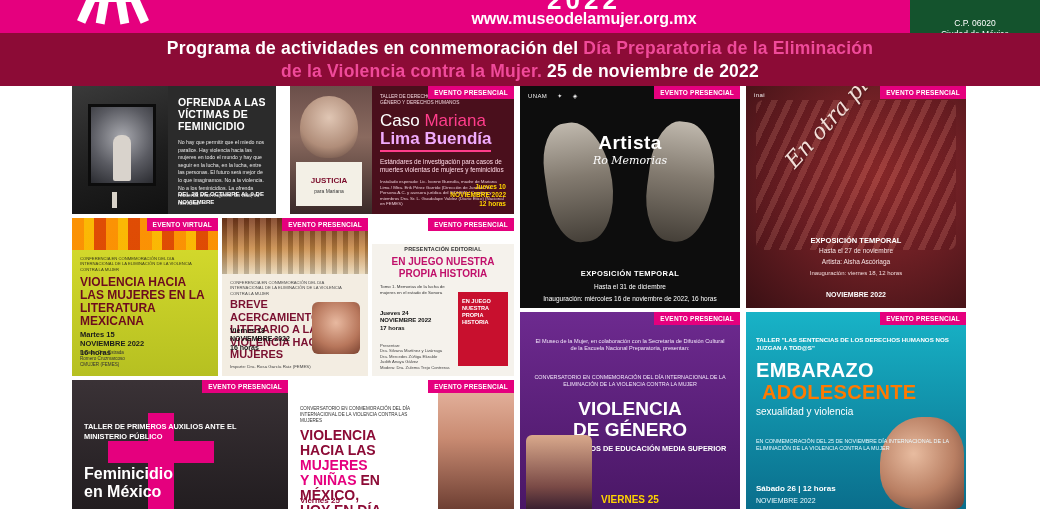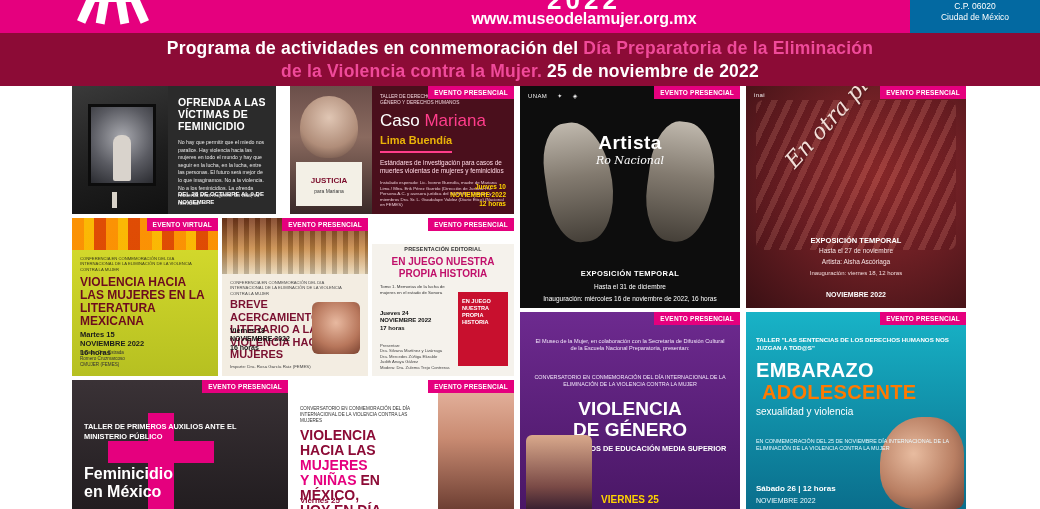--- a/index.html
+++ b/index.html
@@ -76,26 +76,26 @@
     line-height: 21px;
     margin-top: 2px;
   }
   .admission {
     font-size: 9.5px;
     line-height: 12px;
     margin-top: 2px;
   }
   .addr-block {
     width: 130px;
-    background: #0369a1;
+    background: #14532d;
     color: #ffffff;
     font-size: 8.5px;
     line-height: 10.5px;
     text-align: center;
-    padding-top: 1px;
+    padding-top: 18px;
     box-sizing: border-box;
   }
 
   
   .title-band {
     position: absolute;
     left: 0; top: 33px;
     width: 1040px;
     height: 53px;
     background: #8c0b36;
@@ -222,21 +222,21 @@
   #card-mariana .imgcol .sign small { display:block; font-size: 5px; color:#333; font-weight: normal; }
   #card-mariana .txt {
     flex: 1; padding: 8px 8px 6px 8px; position: relative;
   }
   #card-mariana .kicker { font-size: 4.8px; line-height: 6px; color: #f0d4dc; }
   #card-mariana .big1 {
     font-size: 17px; font-weight: normal; line-height: 18px; margin-top: 6px; color: #ffffff;
   }
   #card-mariana .big1 .hl { color: #ff3d8b; }
   #card-mariana .big2 {
-    font-size: 11px; font-weight: bold; line-height: 18px; color: #eab308;
+    font-size: 17px; font-weight: bold; line-height: 18px; color: #f0abfc;
     border-bottom: 2px solid #ff3d8b; padding-bottom: 2px; display: inline-block;
   }
   #card-mariana .sub { font-size: 6.4px; line-height: 8px; margin-top: 6px; color: #ffd9e5; }
   #card-mariana .small { font-size: 4.4px; line-height: 5.6px; margin-top: 5px; color: #e7c8d2; }
   #card-mariana .when {
     position: absolute; right: 8px; bottom: 6px; text-align: right;
     font-size: 6.5px; font-weight: bold; line-height: 8.5px; color: #ffd400;
   }
 
   
@@ -577,21 +577,21 @@
       <div class="inst-row">
         <span class="inst-logo">UNAM</span>
         <span class="inst-logo">✦</span>
         <span class="inst-logo">◈</span>
       </div>
       <div class="wings">
         <div class="wing l"></div>
         <div class="wing r"></div>
       </div>
       <div class="title">Artista</div>
-      <div class="artist">Ro Nacional</div>
+      <div class="artist">Ro Memorias</div>
       <div class="expo">EXPOSICIÓN TEMPORAL</div>
       <div class="expo-sub">Hasta el 31 de diciembre</div>
       <div class="expo-sub2">Inauguración: miércoles 16 de noviembre de 2022, 16 horas</div>
     </div>
 
     <div class="card" id="card-otrapiel">
       <div class="badge">EVENTO PRESENCIAL</div>
       <div class="inst-row">
         <span class="inst-logo">inai</span>
       </div>

